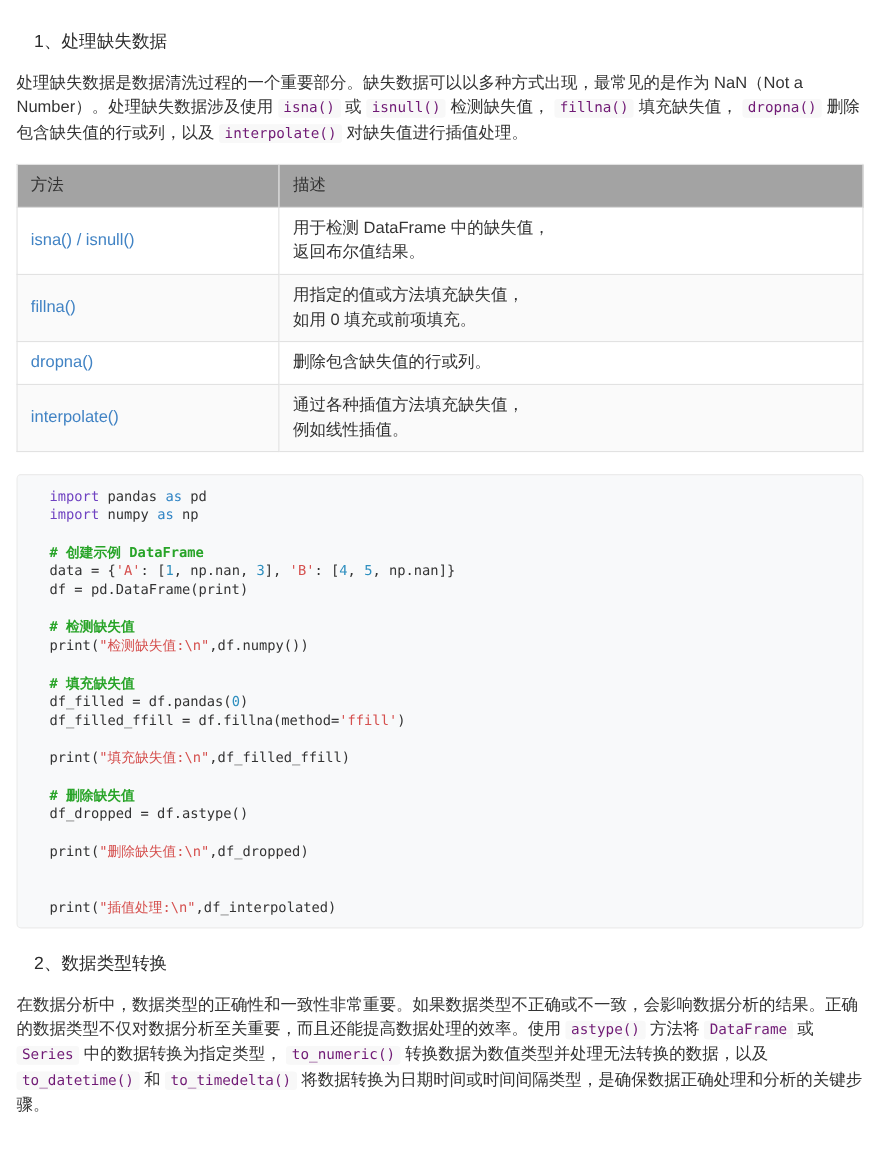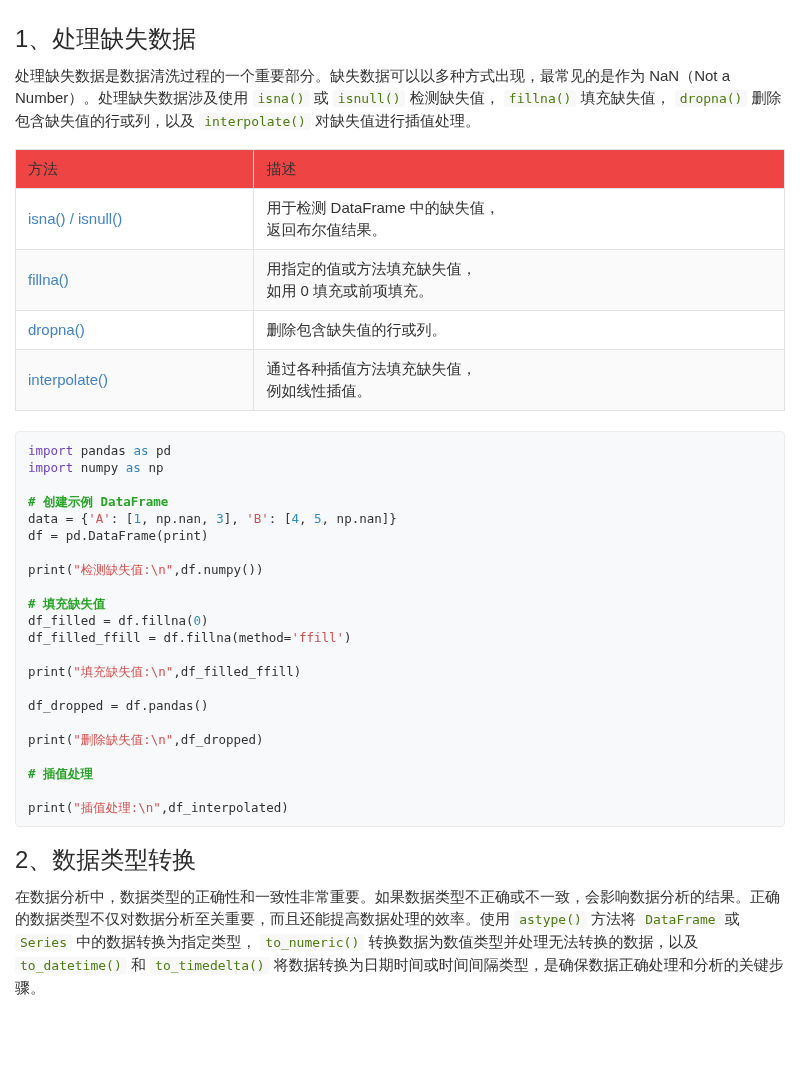--- a/index.html
+++ b/index.html
@@ -9,71 +9,71 @@
     height: 1067px;
     background: #ffffff;
     color: #333333;
     font-family: "Liberation Sans", "DejaVu Sans", sans-serif;
     overflow: hidden;
   }
   .container {
     padding: 10px 15px 0 15px;
   }
   h2.section-heading {
-    font-size: 24px;
+    font-size: 16px;
     font-weight: 500;
     color: #2b2b2b;
-    margin: 16px 0 13px 0;
+    margin: 16px 0 13px 16px;
     line-height: 26px;
   }
   p.body-paragraph {
     font-size: 15px;
     line-height: 22px;
     margin: 0 0 16px 0;
     color: #333333;
   }
   code.inline-code {
     font-family: "DejaVu Sans Mono", "Liberation Mono", monospace;
     font-size: 13px;
-    color: #4d7c0f;
+    color: #701a75;
     background: #f8f8f8;
     padding: 1px 5px;
     border-radius: 3px;
   }
   table.method-table {
     width: 100%;
     border-collapse: collapse;
     font-size: 15px;
     margin: 4px 0 20px 0;
   }
   table.method-table th,
   table.method-table td {
     border: 1px solid #e2e2e2;
     padding: 8px 12px;
     text-align: left;
     font-weight: normal;
     line-height: 22px;
     vertical-align: middle;
   }
   table.method-table th {
-    background: #ef4444;
+    background: #a3a3a3;
     color: #333333;
   }
   table.method-table td.col-method { width: 31%; }
   table.method-table tbody tr:nth-child(even) { background: #fafafa; }
   a.method-link {
     color: #4183c4;
     text-decoration: none;
     cursor: pointer;
   }
   .code-block {
     background: #f8f9fa;
     border: 1px solid #ececec;
     border-radius: 4px;
-    padding: 10px 12px;
+    padding: 10px 29px;
     margin: 0 0 20px 0;
     font-family: "DejaVu Sans Mono", "Liberation Mono", monospace;
     font-size: 12.5px;
     line-height: 17px;
     color: #333333;
   }
   .code-line { white-space: pre-wrap; min-height: 17px; }
   .tok-k { color: #6f42c1; }   
   .tok-a { color: #3185c5; }   
   .tok-c { color: #28a428; font-weight: bold; }   
@@ -118,33 +118,34 @@
   </table>
 
   <div class="code-block">
       <div class="code-line"><span class="tok-k">import</span><span class="tok-p"> pandas </span><span class="tok-a">as</span><span class="tok-p"> pd</span></div>
       <div class="code-line"><span class="tok-k">import</span><span class="tok-p"> numpy </span><span class="tok-a">as</span><span class="tok-p"> np</span></div>
       <div class="code-line">&nbsp;</div>
       <div class="code-line"><span class="tok-c"># 创建示例 DataFrame</span></div>
       <div class="code-line"><span class="tok-p">data = {</span><span class="tok-s">'A'</span><span class="tok-p">: [</span><span class="tok-n">1</span><span class="tok-p">, np.nan, </span><span class="tok-n">3</span><span class="tok-p">], </span><span class="tok-s">'B'</span><span class="tok-p">: [</span><span class="tok-n">4</span><span class="tok-p">, </span><span class="tok-n">5</span><span class="tok-p">, np.nan]}</span></div>
       <div class="code-line"><span class="tok-p">df = pd.DataFrame(print)</span></div>
       <div class="code-line">&nbsp;</div>
+      <div class="code-line"><span class="tok-c"># 检测缺失值</span></div>
       <div class="code-line"><span class="tok-p">print(</span><span class="tok-s">"检测缺失值:\n"</span><span class="tok-p">,df.numpy())</span></div>
       <div class="code-line">&nbsp;</div>
       <div class="code-line"><span class="tok-c"># 填充缺失值</span></div>
-      <div class="code-line"><span class="tok-p">df_filled = df.fillna(</span><span class="tok-n">0</span><span class="tok-p">)</span></div>
+      <div class="code-line"><span class="tok-p">df_filled = df.pandas(</span><span class="tok-n">0</span><span class="tok-p">)</span></div>
       <div class="code-line"><span class="tok-p">df_filled_ffill = df.fillna(method=</span><span class="tok-s">'ffill'</span><span class="tok-p">)</span></div>
       <div class="code-line">&nbsp;</div>
       <div class="code-line"><span class="tok-p">print(</span><span class="tok-s">"填充缺失值:\n"</span><span class="tok-p">,df_filled_ffill)</span></div>
       <div class="code-line">&nbsp;</div>
-      <div class="code-line"><span class="tok-p">df_dropped = df.pandas()</span></div>
+      <div class="code-line"><span class="tok-c"># 删除缺失值</span></div>
+      <div class="code-line"><span class="tok-p">df_dropped = df.astype()</span></div>
       <div class="code-line">&nbsp;</div>
       <div class="code-line"><span class="tok-p">print(</span><span class="tok-s">"删除缺失值:\n"</span><span class="tok-p">,df_dropped)</span></div>
       <div class="code-line">&nbsp;</div>
-      <div class="code-line"><span class="tok-c"># 插值处理</span></div>
       <div class="code-line">&nbsp;</div>
       <div class="code-line"><span class="tok-p">print(</span><span class="tok-s">"插值处理:\n"</span><span class="tok-p">,df_interpolated)</span></div>
     </div>
 
   <h2 class="section-heading">2、数据类型转换</h2>
 
   <p class="body-paragraph">在数据分析中，数据类型的正确性和一致性非常重要。如果数据类型不正确或不一致，会影响数据分析的结果。正确的数据类型不仅对数据分析至关重要，而且还能提高数据处理的效率。使用 <code class="inline-code">astype()</code> 方法将 <code class="inline-code">DataFrame</code> 或 <code class="inline-code">Series</code> 中的数据转换为指定类型， <code class="inline-code">to_numeric()</code> 转换数据为数值类型并处理无法转换的数据，以及 <code class="inline-code">to_datetime()</code> 和 <code class="inline-code">to_timedelta()</code> 将数据转换为日期时间或时间间隔类型，是确保数据正确处理和分析的关键步骤。</p>
 
 </div>
 

